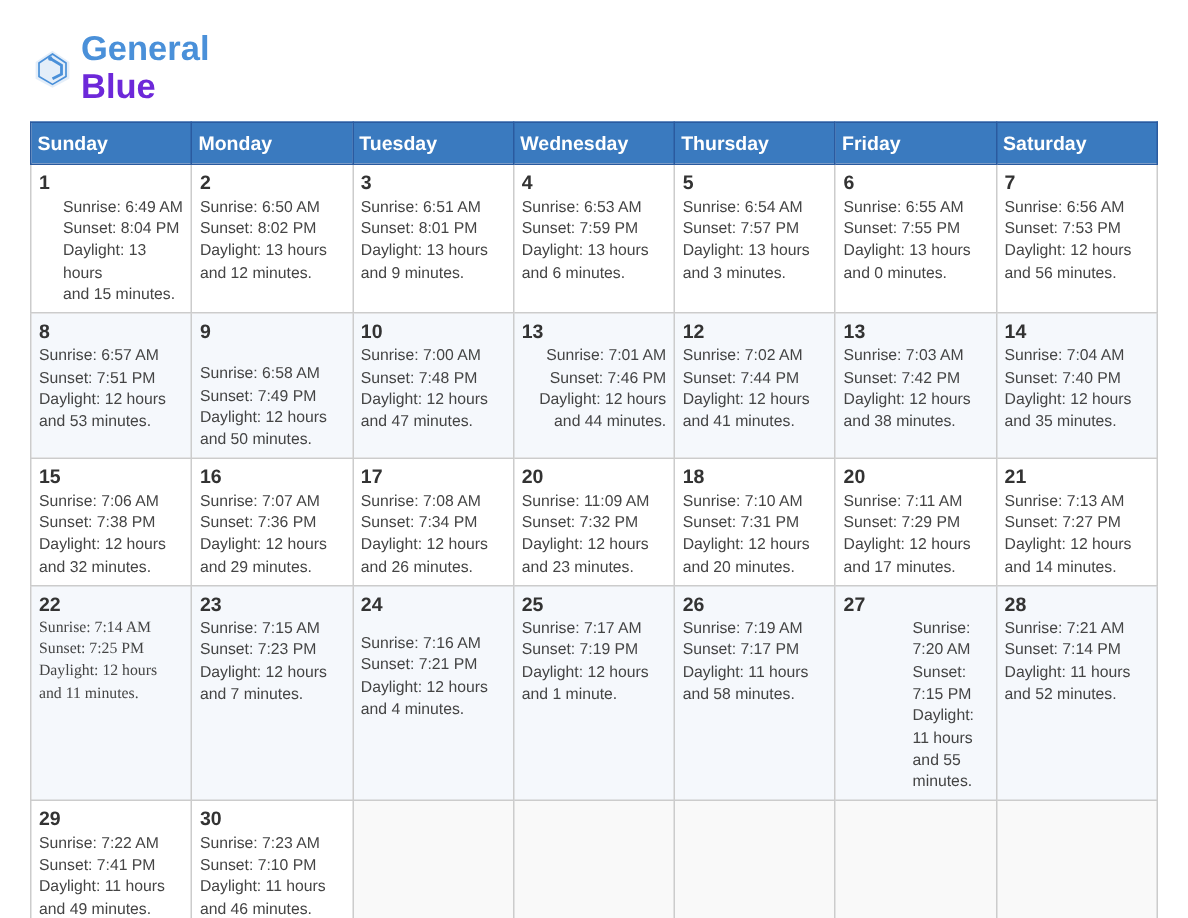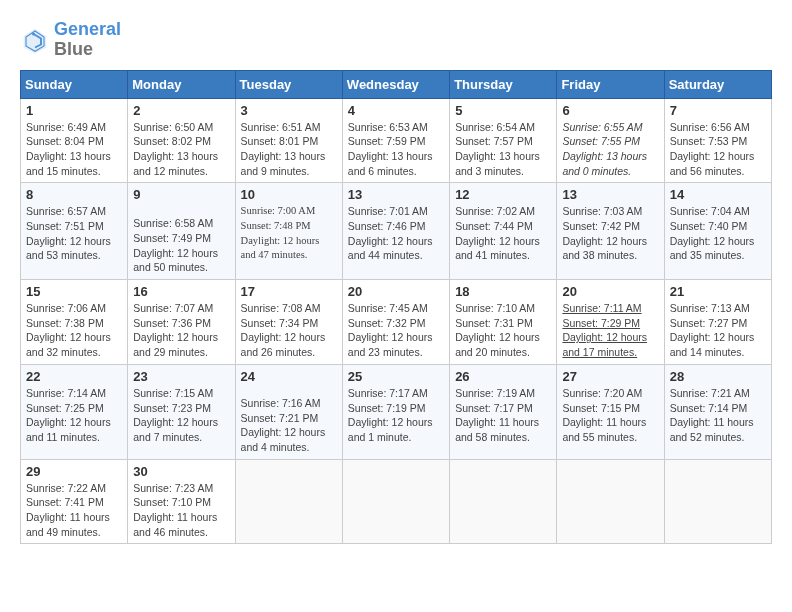--- a/index.html
+++ b/index.html
@@ -15,21 +15,21 @@
       align-items: flex-start;
       justify-content: space-between;
       margin-bottom: 10px;
     }
     .logo {
       display: flex;
       align-items: center;
       gap: 4px;
     }
     .logo-text {
-      font-size: 18px;
+      font-size: 23px;
       font-weight: bold;
       color: #333;
       line-height: 1.1;
     }
     .logo-text span { color: #4a90d9; }
     .logo-icon {
       width: 30px;
       height: 30px;
     }
     .title-block {
@@ -91,21 +91,21 @@
 <div class="header">
   <div class="logo">
     <svg class="logo-icon" viewBox="0 0 40 40">
       <polygon points="20,5 35,15 35,30 20,38 5,30 5,15" fill="#4a90d9" opacity="0.15"></polygon>
       <polygon points="20,8 32,16 32,28 20,35 8,28 8,16" fill="none" stroke="#4a90d9" stroke-width="1.5"></polygon>
       <path d="M18 12 L28 18 L28 26 L20 30" fill="none" stroke="#4a90d9" stroke-width="2.5"></path>
       <circle cx="18" cy="12" r="2" fill="#4a90d9"></circle>
     </svg>
     <div class="logo-text">
       <div><span>General</span></div>
-      <div style="color:#737373;">Blue</div>
+      <div style="color:#6d28d9;">Blue</div>
     </div>
   </div>
   <div class="title-block">
     <div class="month-title"></div>
     <div class="subtitle"></div>
   </div>
 </div>
 
 <table>
   <thead>
@@ -116,21 +116,21 @@
       <th>Wednesday</th>
       <th>Thursday</th>
       <th>Friday</th>
       <th>Saturday</th>
     </tr>
   </thead>
   <tbody id="calendar-body">
   <tr>
         <td>
           <span class="day-num">1</span>
-          <div class="day-info" style="white-space: pre-line;">Sunrise: 6:49 AM
+          <div class="day-info" style="white-space: pre-line; margin-left: 16px;">Sunrise: 6:49 AM
 Sunset: 8:04 PM
 Daylight: 13 hours
 and 15 minutes.</div>
         </td>
         <td>
           <span class="day-num">2</span>
           <div class="day-info" style="white-space: pre-line;">Sunrise: 6:50 AM
 Sunset: 8:02 PM
 Daylight: 13 hours
 and 12 minutes.</div>
@@ -151,21 +151,21 @@
         </td>
         <td>
           <span class="day-num">5</span>
           <div class="day-info" style="white-space: pre-line;">Sunrise: 6:54 AM
 Sunset: 7:57 PM
 Daylight: 13 hours
 and 3 minutes.</div>
         </td>
         <td>
           <span class="day-num">6</span>
-          <div class="day-info" style="white-space: pre-line; font-style: italic;">Sunrise: 6:55 AM
+          <div class="day-info" style="white-space: pre-line;">Sunrise: 6:55 AM
 Sunset: 7:55 PM
 Daylight: 13 hours
 and 0 minutes.</div>
         </td>
         <td>
           <span class="day-num">7</span>
           <div class="day-info" style="white-space: pre-line;">Sunrise: 6:56 AM
 Sunset: 7:53 PM
 Daylight: 12 hours
 and 56 minutes.</div>
@@ -181,28 +181,28 @@
         </td>
         <td>
           <span class="day-num">9</span>
           <div class="day-info" style="white-space: pre-line; margin-top: 14px;">Sunrise: 6:58 AM
 Sunset: 7:49 PM
 Daylight: 12 hours
 and 50 minutes.</div>
         </td>
         <td>
           <span class="day-num">10</span>
-          <div class="day-info" style="white-space: pre-line; font-family: Liberation Serif, serif;">Sunrise: 7:00 AM
+          <div class="day-info" style="white-space: pre-line;">Sunrise: 7:00 AM
 Sunset: 7:48 PM
 Daylight: 12 hours
 and 47 minutes.</div>
         </td>
         <td>
           <span class="day-num">13</span>
-          <div class="day-info" style="white-space: pre-line;">Sunrise: 7:01 AM
+          <div class="day-info" style="white-space: pre-line; text-align: right;">Sunrise: 7:01 AM
 Sunset: 7:46 PM
 Daylight: 12 hours
 and 44 minutes.</div>
         </td>
         <td>
           <span class="day-num">12</span>
           <div class="day-info" style="white-space: pre-line;">Sunrise: 7:02 AM
 Sunset: 7:44 PM
 Daylight: 12 hours
 and 41 minutes.</div>
@@ -239,51 +239,51 @@
         </td>
         <td>
           <span class="day-num">17</span>
           <div class="day-info" style="white-space: pre-line;">Sunrise: 7:08 AM
 Sunset: 7:34 PM
 Daylight: 12 hours
 and 26 minutes.</div>
         </td>
         <td>
           <span class="day-num">20</span>
-          <div class="day-info" style="white-space: pre-line;">Sunrise: 7:45 AM
+          <div class="day-info" style="white-space: pre-line;">Sunrise: 11:09 AM
 Sunset: 7:32 PM
 Daylight: 12 hours
 and 23 minutes.</div>
         </td>
         <td>
           <span class="day-num">18</span>
           <div class="day-info" style="white-space: pre-line;">Sunrise: 7:10 AM
 Sunset: 7:31 PM
 Daylight: 12 hours
 and 20 minutes.</div>
         </td>
         <td>
           <span class="day-num">20</span>
-          <div class="day-info" style="white-space: pre-line; text-decoration: underline;">Sunrise: 7:11 AM
+          <div class="day-info" style="white-space: pre-line;">Sunrise: 7:11 AM
 Sunset: 7:29 PM
 Daylight: 12 hours
 and 17 minutes.</div>
         </td>
         <td>
           <span class="day-num">21</span>
           <div class="day-info" style="white-space: pre-line;">Sunrise: 7:13 AM
 Sunset: 7:27 PM
 Daylight: 12 hours
 and 14 minutes.</div>
         </td>
       </tr>
       <tr>
         <td>
           <span class="day-num">22</span>
-          <div class="day-info" style="white-space: pre-line;">Sunrise: 7:14 AM
+          <div class="day-info" style="white-space: pre-line; font-family: Liberation Serif, serif;">Sunrise: 7:14 AM
 Sunset: 7:25 PM
 Daylight: 12 hours
 and 11 minutes.</div>
         </td>
         <td>
           <span class="day-num">23</span>
           <div class="day-info" style="white-space: pre-line;">Sunrise: 7:15 AM
 Sunset: 7:23 PM
 Daylight: 12 hours
 and 7 minutes.</div>
@@ -304,21 +304,21 @@
         </td>
         <td>
           <span class="day-num">26</span>
           <div class="day-info" style="white-space: pre-line;">Sunrise: 7:19 AM
 Sunset: 7:17 PM
 Daylight: 11 hours
 and 58 minutes.</div>
         </td>
         <td>
           <span class="day-num">27</span>
-          <div class="day-info" style="white-space: pre-line;">Sunrise: 7:20 AM
+          <div class="day-info" style="white-space: pre-line; margin-left: 46px;">Sunrise: 7:20 AM
 Sunset: 7:15 PM
 Daylight: 11 hours
 and 55 minutes.</div>
         </td>
         <td>
           <span class="day-num">28</span>
           <div class="day-info" style="white-space: pre-line;">Sunrise: 7:21 AM
 Sunset: 7:14 PM
 Daylight: 11 hours
 and 52 minutes.</div>

